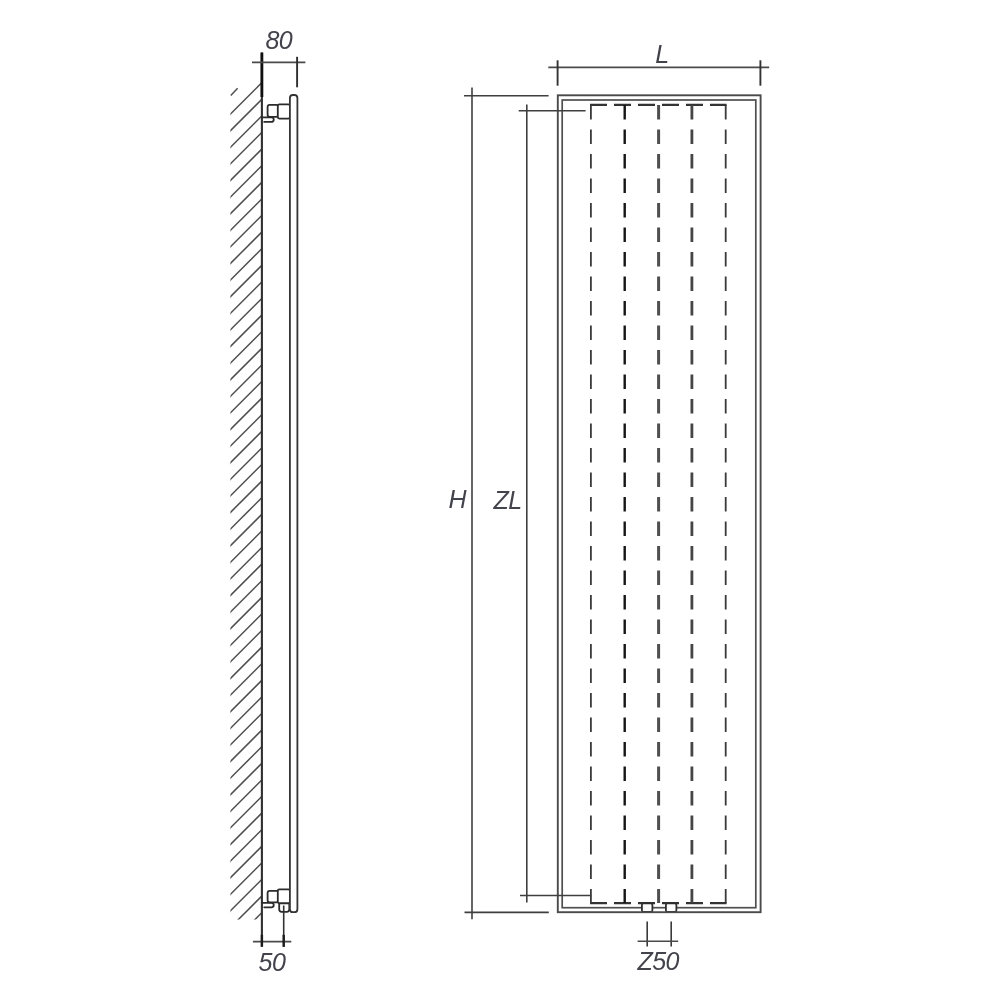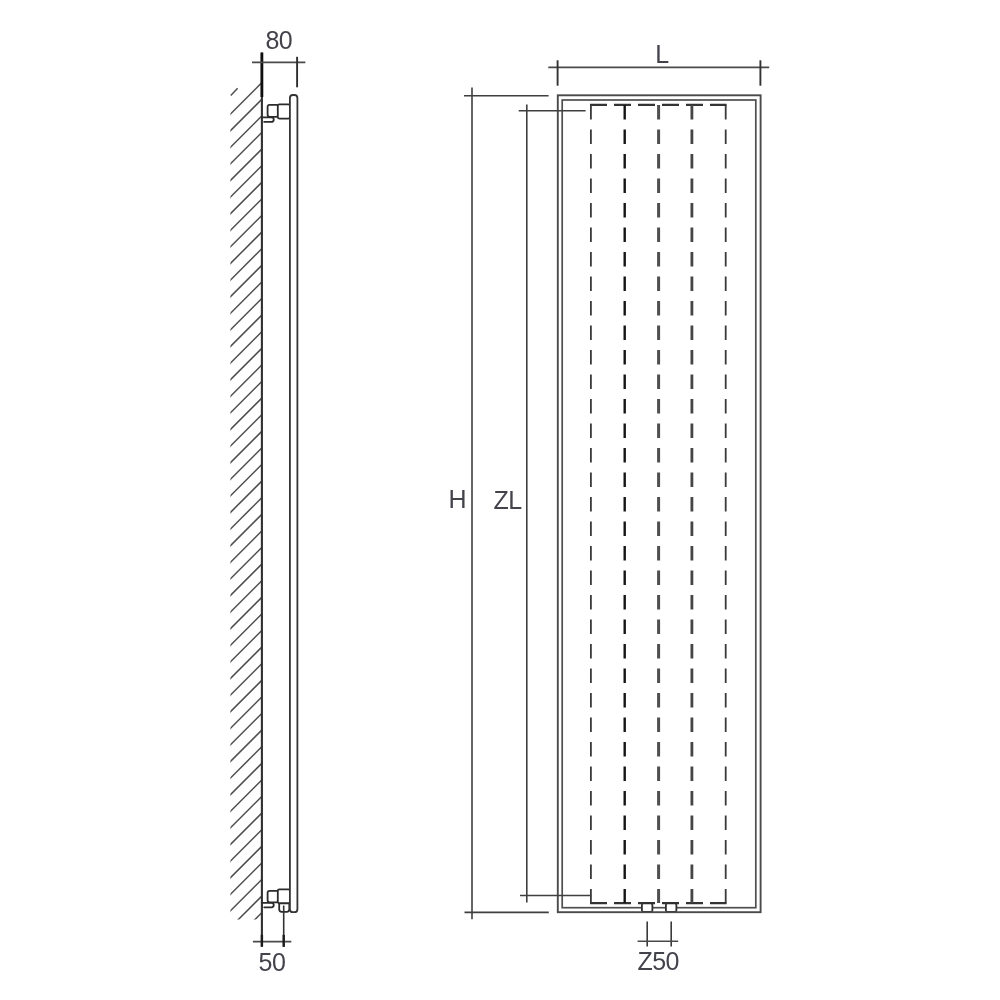--- a/index.html
+++ b/index.html
@@ -1,17 +1,17 @@
 <!DOCTYPE html>
 <html><head>
 <meta charset="utf-8">
 <title>Radiator technical drawing</title>
 <style>
 html,body{margin:0;padding:0;background:#ffffff;}
-.page{width:1000px;height:1000px;position:relative;overflow:hidden;}
+.page{width:1000px;height:1000px;position:relative;overflow:hidden;font-style:italic;}
 svg{filter:blur(0.4px);}
 </style>
 </head>
 <body>
 <div class="page">
 <svg width="1000" height="1000" viewBox="0 0 1000 1000">
 <rect width="1000" height="1000" fill="#ffffff"></rect>
 <defs>
 <clipPath id="hclip">
           <rect x="230.4" y="82" width="31.6" height="837.5"></rect>

